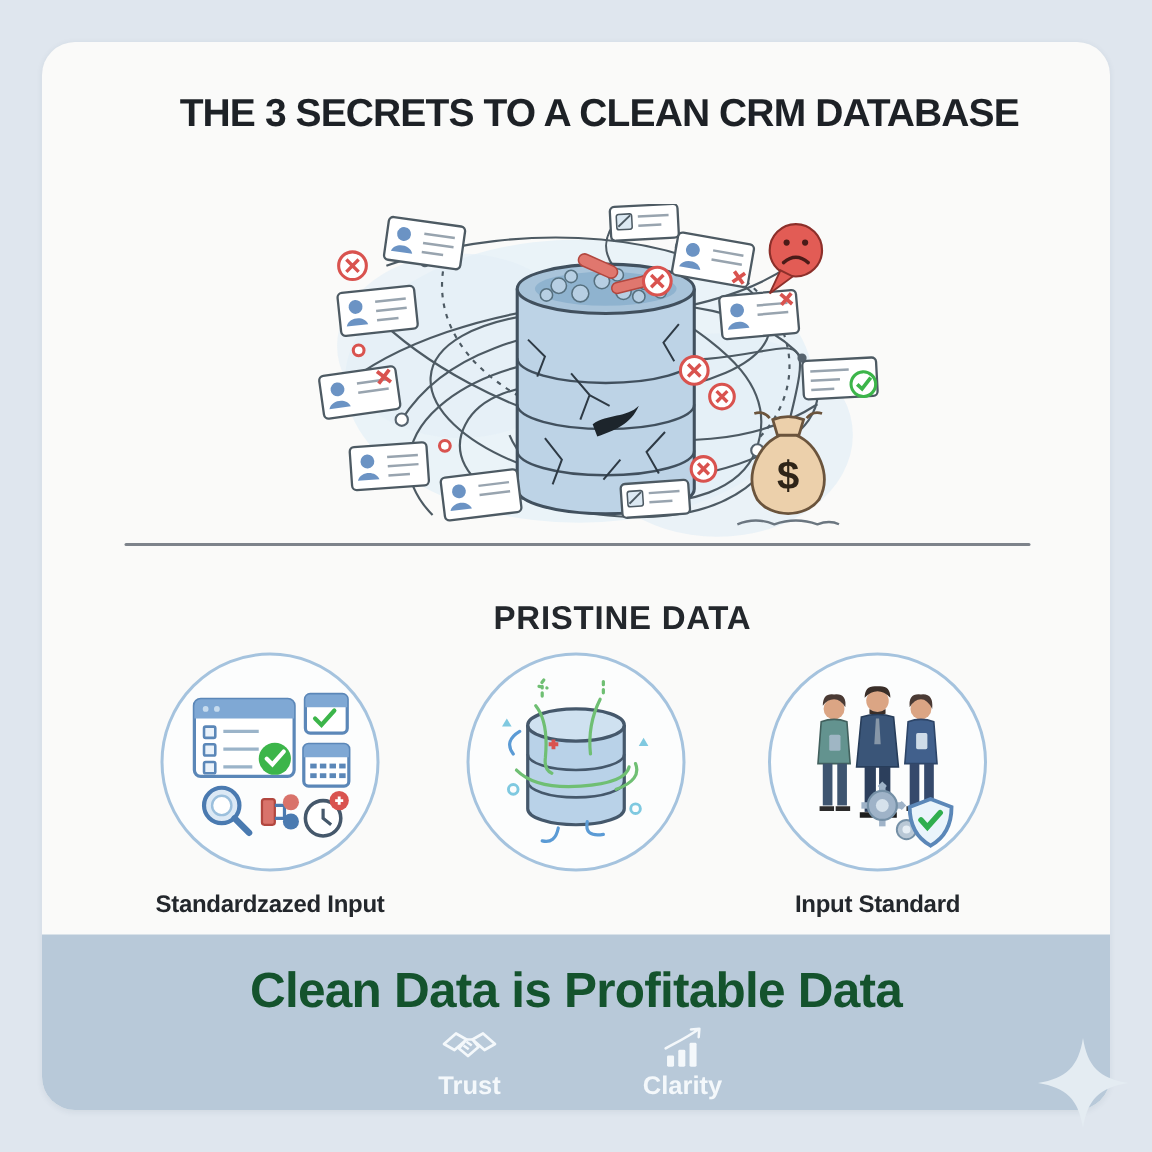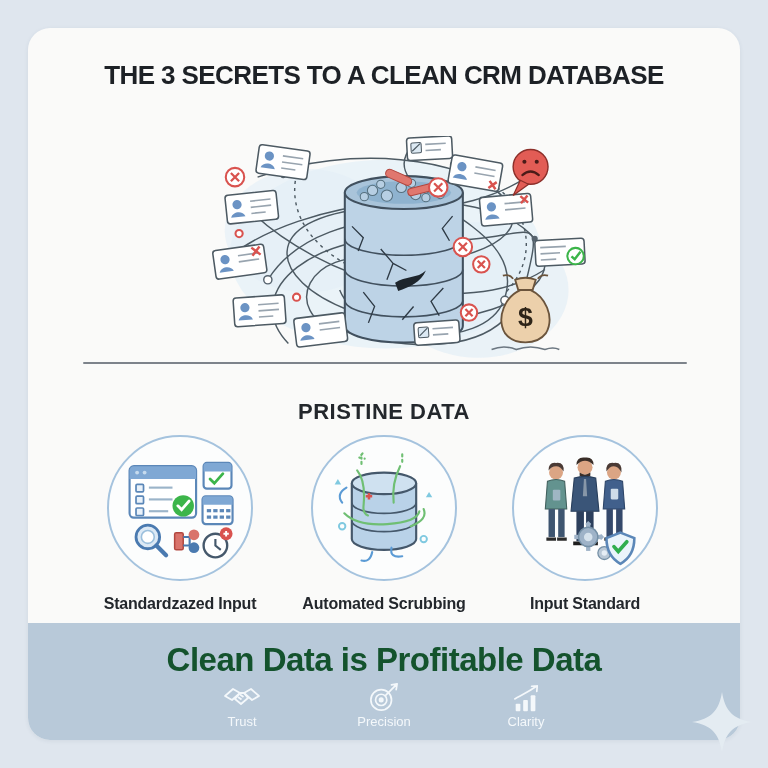--- a/index.html
+++ b/index.html
@@ -2,20 +2,21 @@
 <html><head>
 <meta charset="utf-8">
 <style>
   * { margin:0; padding:0; box-sizing:border-box; }
   body { width:768px; height:768px; font-family:"Liberation Sans", sans-serif; }
   .stage { position:relative; width:768px; height:768px; background:#dfe6ee; overflow:hidden; }
   .card {
     position:absolute; left:28px; top:28px; width:712px; height:712px;
     background:#fafaf9; border-radius:22px; overflow:hidden;
     box-shadow:0 1px 4px rgba(40,60,90,0.08);
+    padding-left:31px;
   }
   .title {
     margin-top:30px; text-align:center; font-weight:700; color:#1d2126;
     font-size:26px; line-height:1.32; letter-spacing:-0.6px;
   }
   .illustration { position:absolute; left:168px; top:108px; width:390px; height:228px; }
   .divider { position:absolute; left:55px; top:334px; width:604px; height:2px; background:#7d838b; border-radius:1px; }
   .pristine-heading {
     position:absolute; top:354px; width:100%; text-align:center;
     font-weight:700; font-size:22px; letter-spacing:0.5px; color:#23272c;margin-top:17px;
@@ -35,21 +36,21 @@
     position:absolute; left:0; bottom:0; width:712px; height:117px;
     background:#b8c9d9; text-align:center;
   }
   .banner-headline {
     margin-top:18px; font-weight:700; font-size:33px; letter-spacing:-0.5px; color:#14532d;
   }
   .banner-badges {
     margin-top:4px; display:flex; justify-content:center; gap:62px;
   }
   .badge { width:80px; display:flex; flex-direction:column; align-items:center; }
-  .badge-label { margin-top:1px; font-size:13px; color:#f4f8fb; }
+  .badge-label { margin-top:1px; font-size:17px; color:#f4f8fb;font-weight:bold; }
   .sparkle { position:absolute; left:692px; top:692px; width:60px; height:60px; }
 </style>
 </head>
 <body>
 
 <div class="stage">
   <div class="card">
 
     <div class="title">
       <div>THE 3 SECRETS TO A CLEAN CRM DATABASE</div>
@@ -347,21 +348,20 @@
               <path d="M62 92 Q60 102 72 100"></path>
               <path d="M44 96 Q42 106 34 104"></path>
             </g>
             <path d="M38 44 h6 M41 41 v6" stroke="#d9534f" stroke-width="2.4"></path>
             <circle cx="16" cy="72" r="3" fill="none" stroke="#7fc9e0" stroke-width="1.8"></circle>
             <circle cx="92" cy="84" r="3" fill="none" stroke="#7fc9e0" stroke-width="1.8"></circle>
             <path d="M12 28 l3 5 h-6 Z" fill="#7fc9e0"></path>
             <path d="M97 40 l3 5 h-6 Z" fill="#7fc9e0"></path>
           </svg>
         </div>
-        <div class="pillar-label">Automated Scrubbing</div>
       </div>
 
       <div class="pillar pillar-3">
         <div class="pillar-circle">
           <svg width="118" height="118" viewBox="0 0 110 110">
             <g>
               <circle cx="28" cy="22" r="6.5" fill="#dba584"></circle>
               <path d="M21 20 Q21 12 28 13 Q36 12 35 21 Q32 16 28 16 Q24 16 21 20 Z" fill="#4a3a34"></path>
               <path d="M20 30 Q28 27 36 30 L38 56 L18 56 Z" fill="#63938f" stroke="#41605d" stroke-width="1"></path>
               <rect x="25" y="38" width="7" height="10" rx="1" fill="#9fb6c4"></rect>
@@ -422,29 +422,20 @@
         <div class="badge">
           <svg width="38" height="30" viewBox="0 0 38 30" fill="none" stroke="#f4f8fb" stroke-width="1.8" stroke-linejoin="round">
             <path d="M2 13 L10 6 L17 10 L9 17 Z"></path>
             <path d="M36 13 L28 6 L21 10 L29 17 Z"></path>
             <path d="M17 10 L21 10 L25 15 L18 21 L12 16 Z"></path>
             <path d="M15 14 l3.5 2.5 M17 11.5 l3.5 2.5"></path>
           </svg>
           <div class="badge-label">Trust</div>
         </div>
         <div class="badge">
-          <svg width="34" height="30" viewBox="0 0 36 32" fill="none" stroke="#f4f8fb" stroke-width="1.8">
-            <circle cx="15" cy="18" r="11"></circle>
-            <circle cx="15" cy="18" r="6"></circle>
-            <circle cx="15" cy="18" r="1.8" fill="#f4f8fb"></circle>
-            <path d="M20 13 L32 1 M32 1 l-6 1 M32 1 l-1 6" stroke-linecap="round"></path>
-          </svg>
-          <div class="badge-label">Precision</div>
-        </div>
-        <div class="badge">
           <svg width="34" height="30" viewBox="0 0 36 32">
             <g fill="#f4f8fb">
               <rect x="7" y="22" width="5" height="8" rx="1"></rect>
               <rect x="15" y="18" width="5" height="12" rx="1"></rect>
               <rect x="23" y="13" width="5" height="17" rx="1"></rect>
             </g>
             <path d="M6 17 C13 13 20 10 30 3 M30 3 l-6 0.5 M30 3 l-0.5 6" fill="none" stroke="#f4f8fb" stroke-width="1.8" stroke-linecap="round"></path>
           </svg>
           <div class="badge-label">Clarity</div>
         </div>

